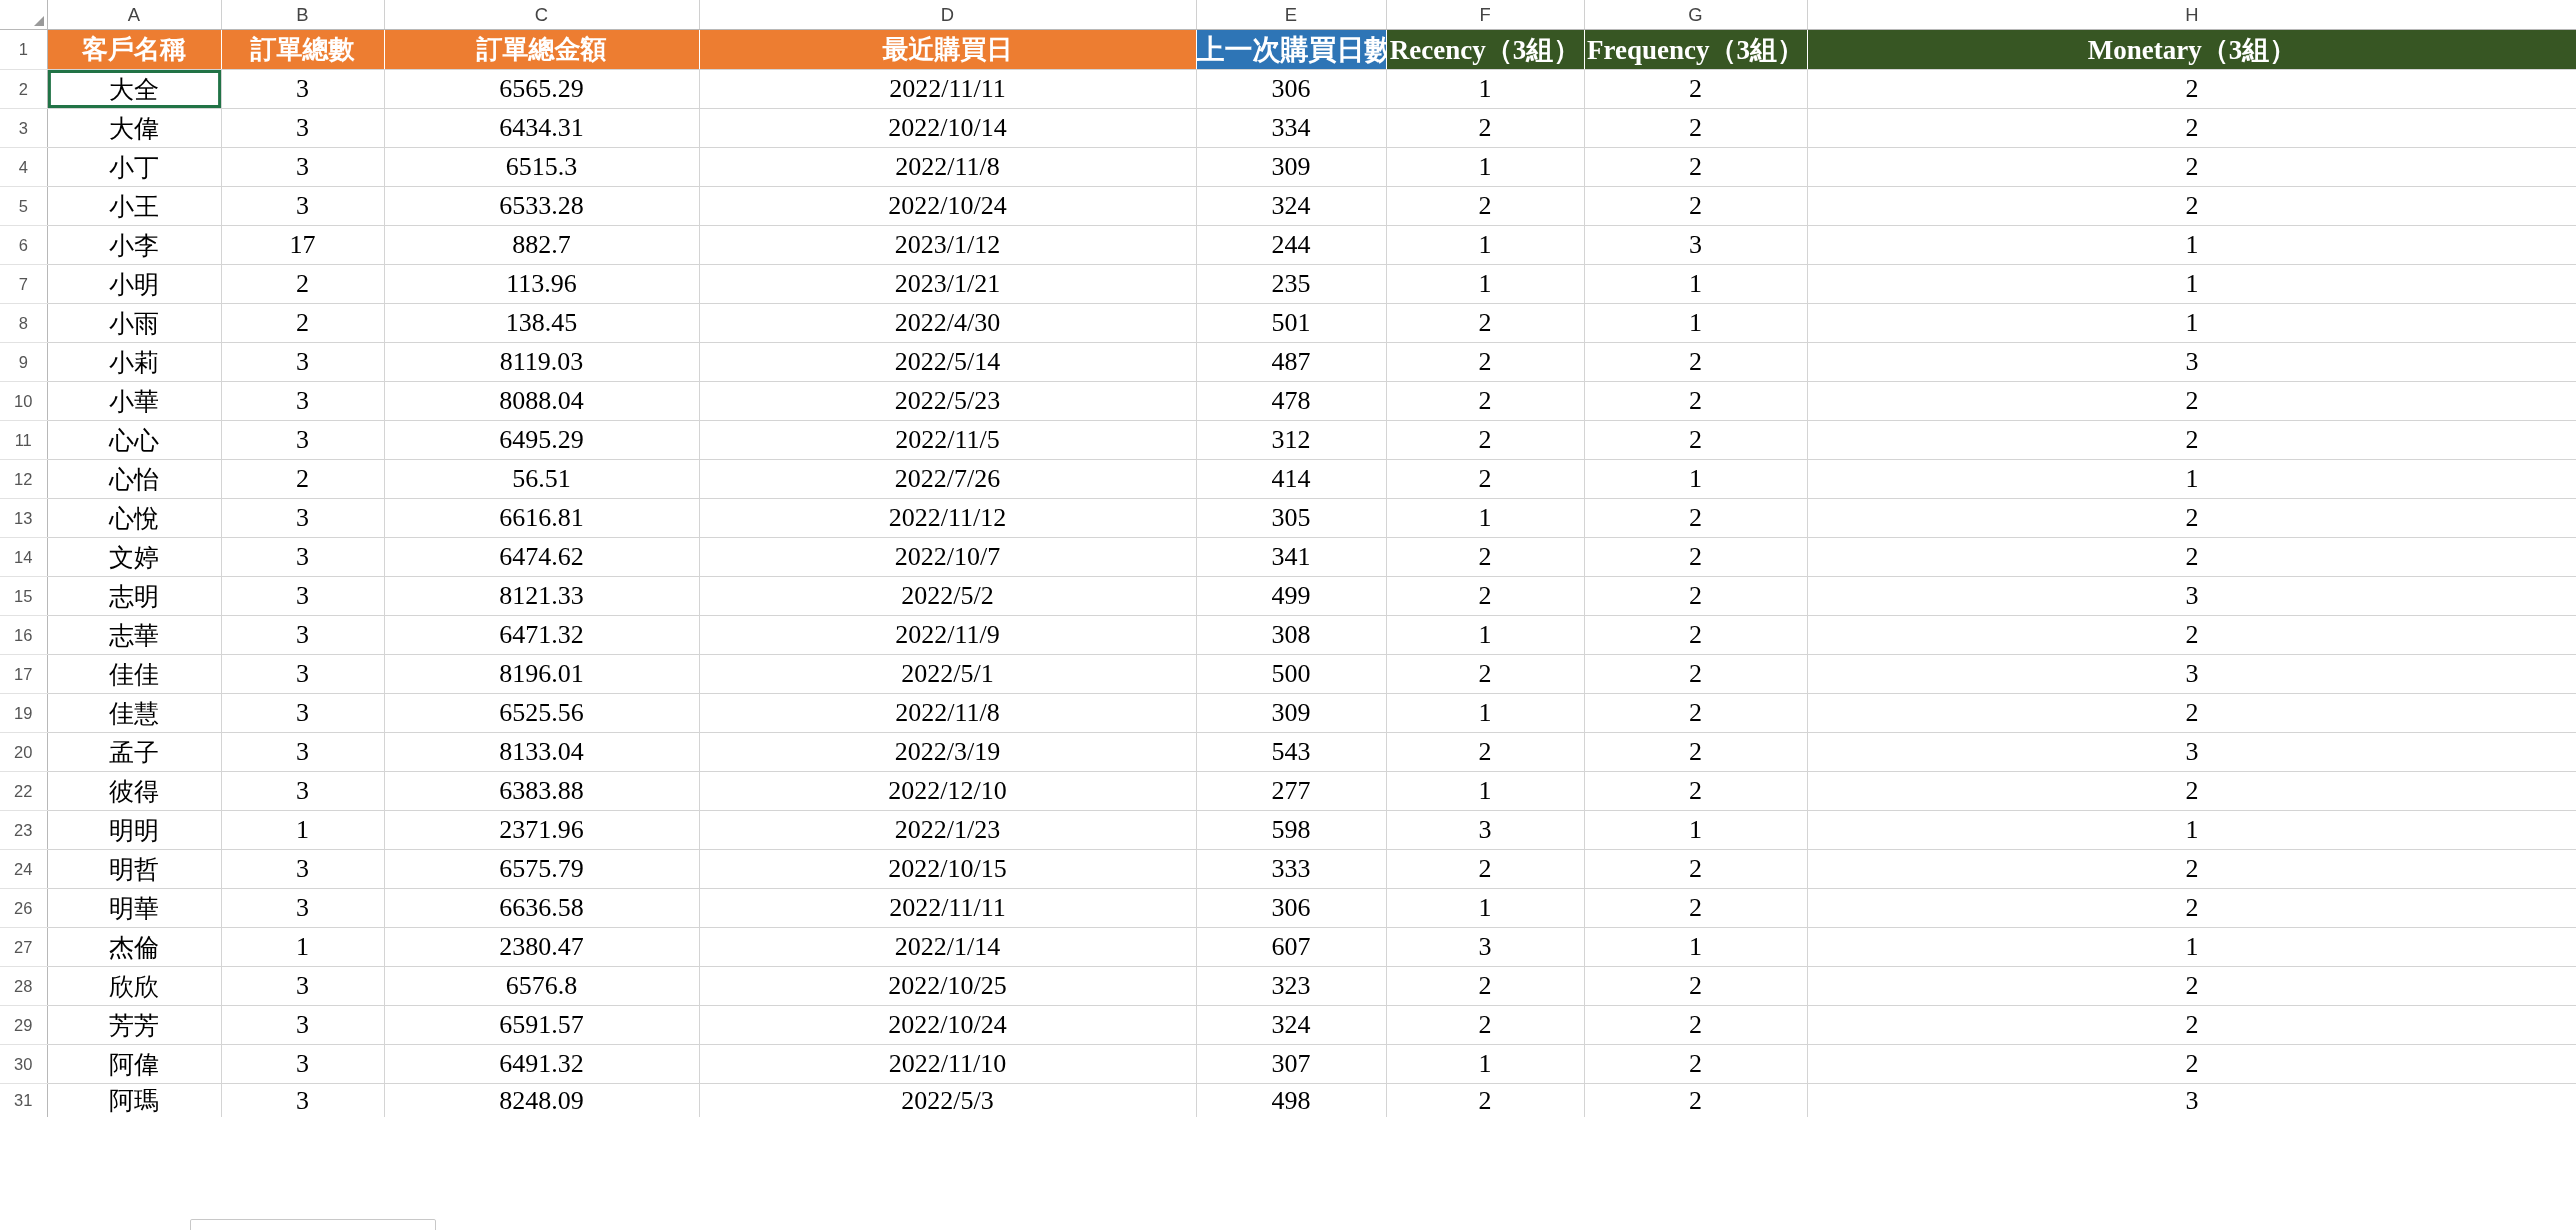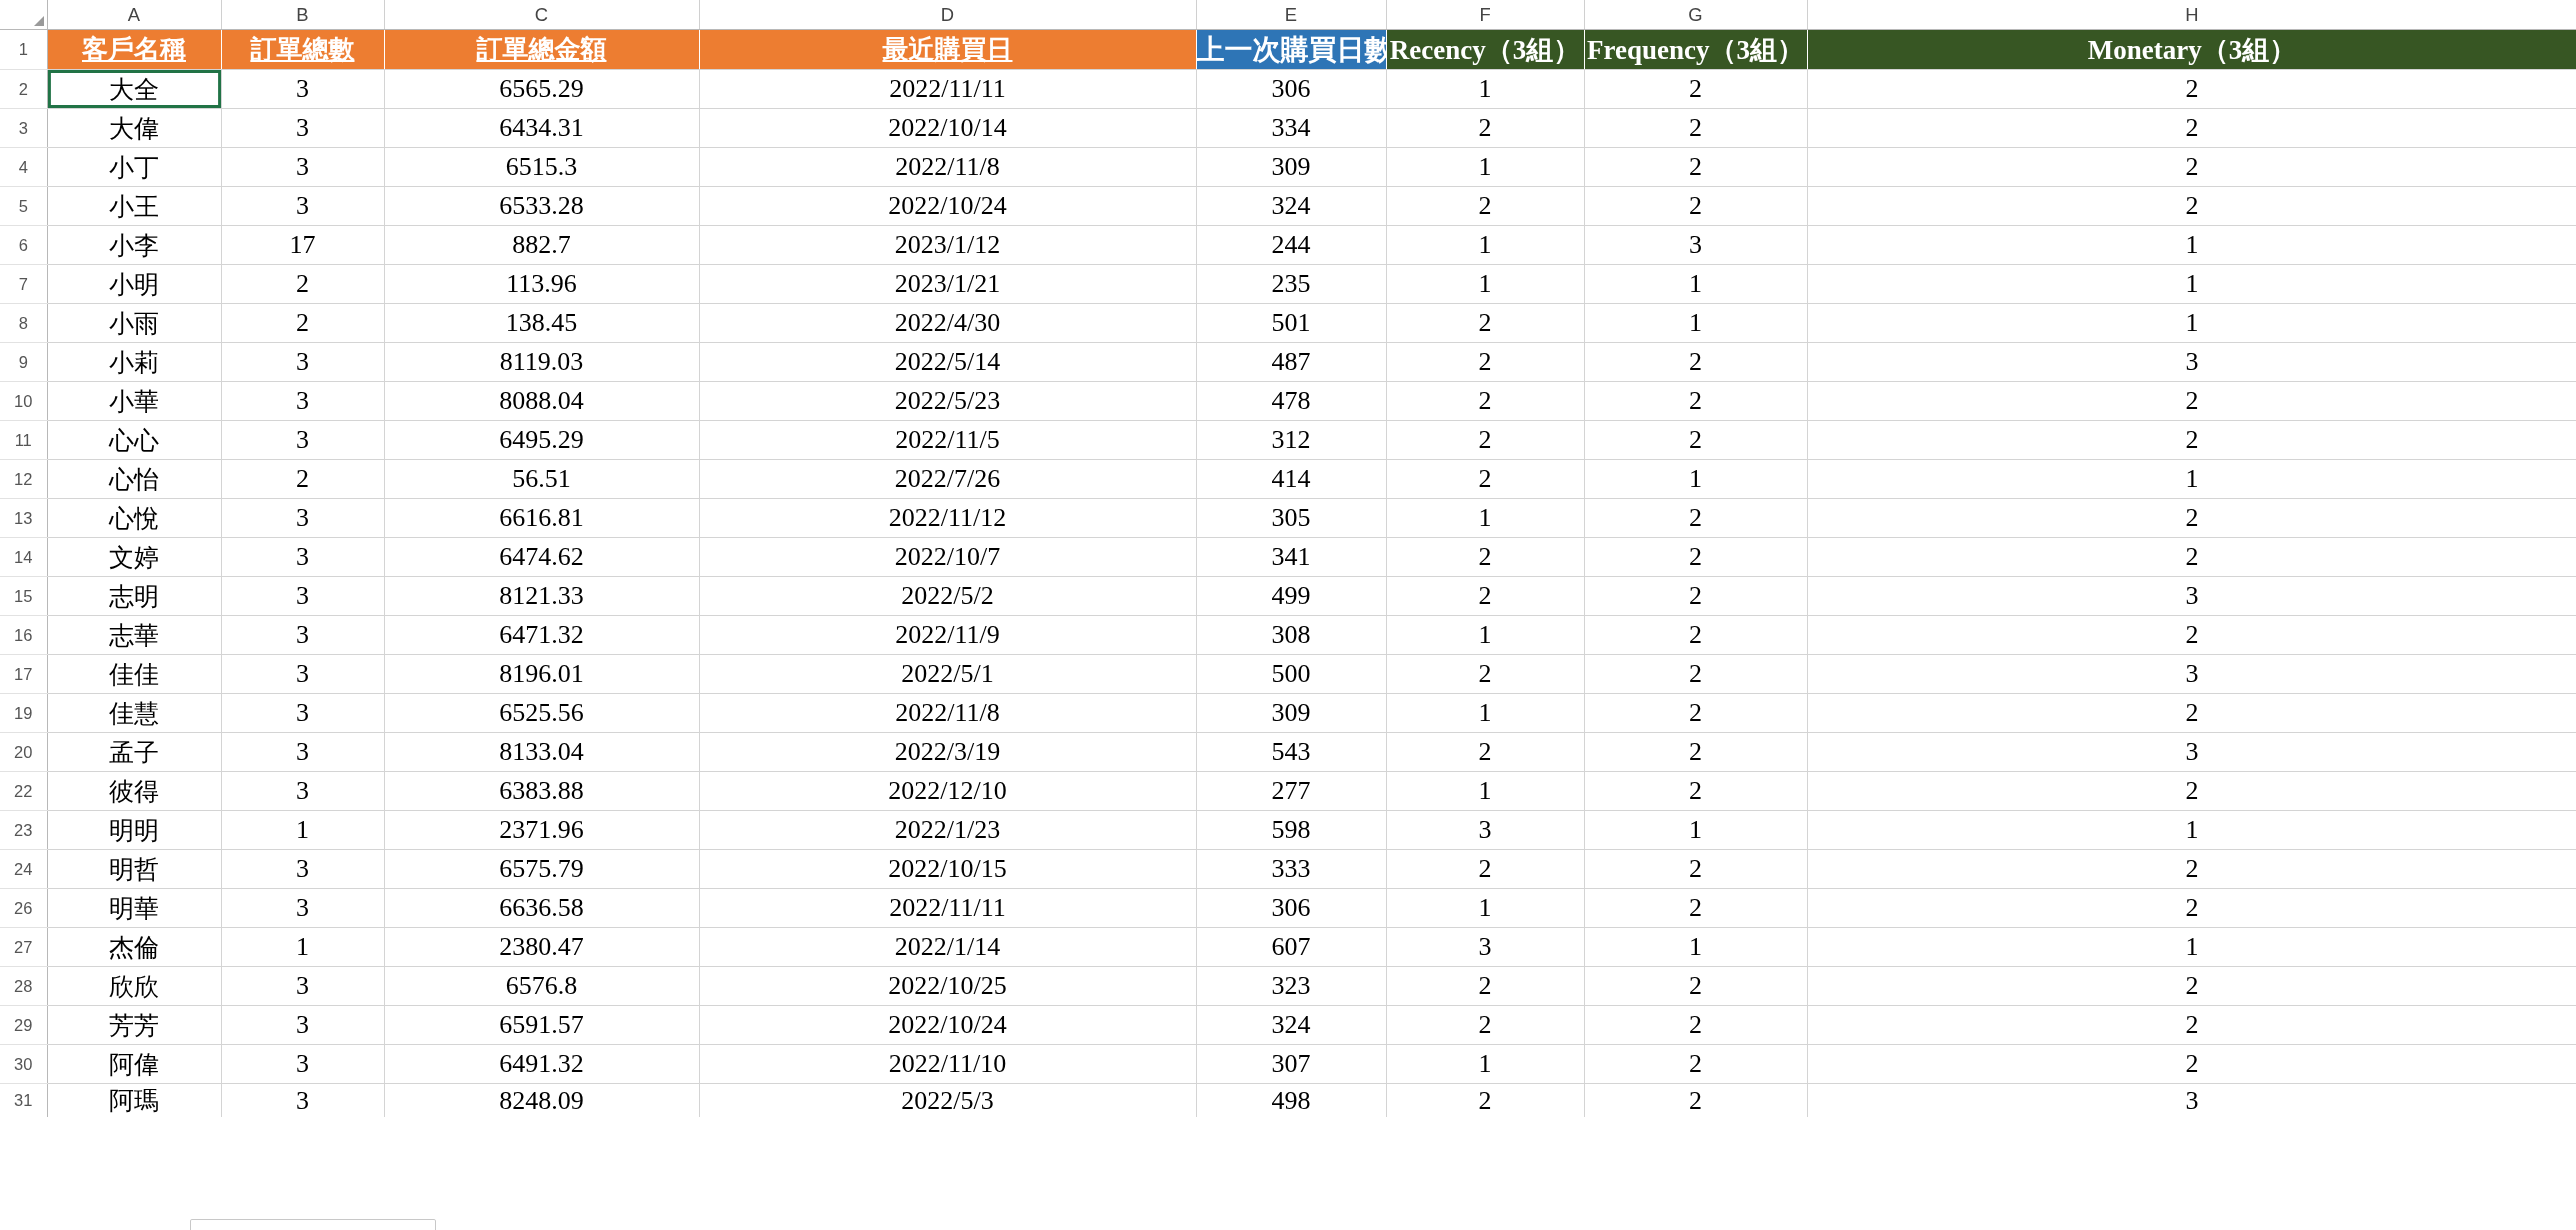--- a/index.html
+++ b/index.html
@@ -90,21 +90,21 @@
     height: 39px;
     font-size: 26px;
     font-weight: bold;
     text-align: center;
     vertical-align: middle;
     color: #ffffff;
     border-right: 1px solid #ffffff;
     border-bottom: 1px solid #d4d4d4;
     font-family: "DejaVu Sans", sans-serif;
   }
-  .hdr-orange { background: #ed7d31; text-decoration: underline; }
+  .hdr-orange { background: #ed7d31; }
   .hdr-blue   { background: #2e75b6; font-size: 28px; }
   .hdr-green  { background: #375623; font-family: "Liberation Serif", serif; font-size: 27px; }
   
   td.active {
     box-shadow: inset 0 0 0 2.9px #217346;
   }
   .clip-row td {
     border-bottom: none;
   }
   

